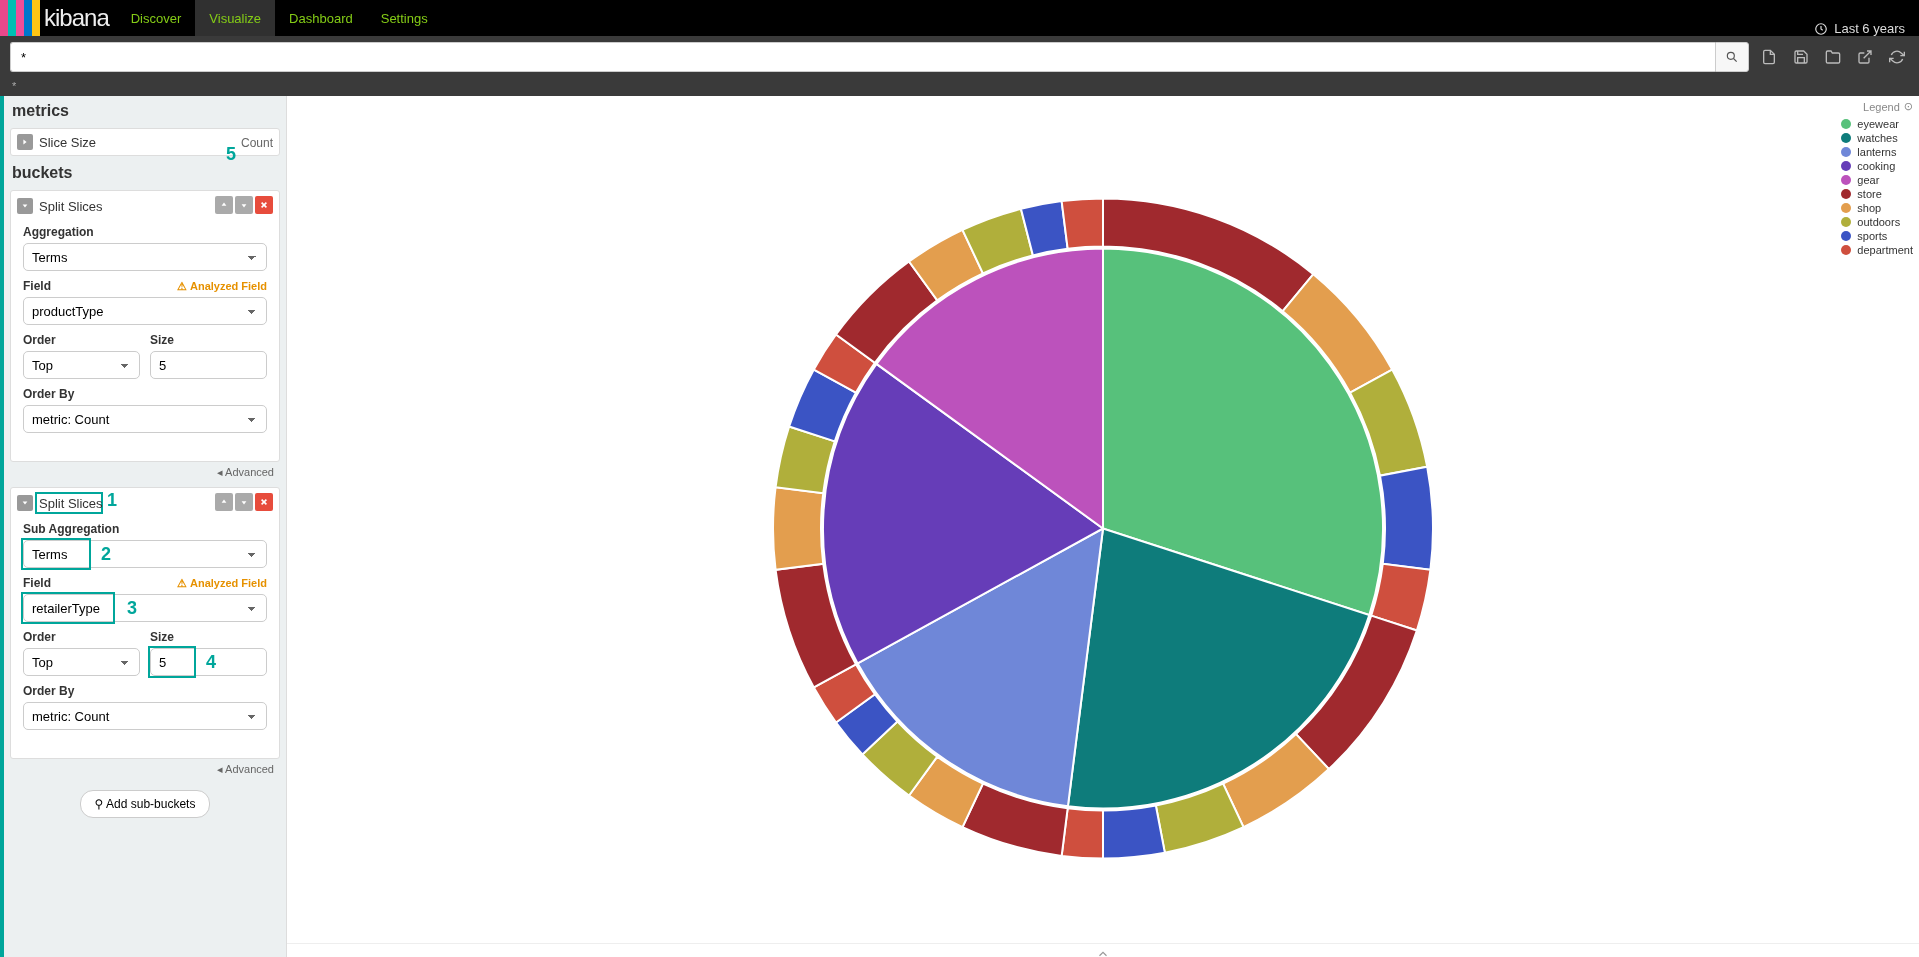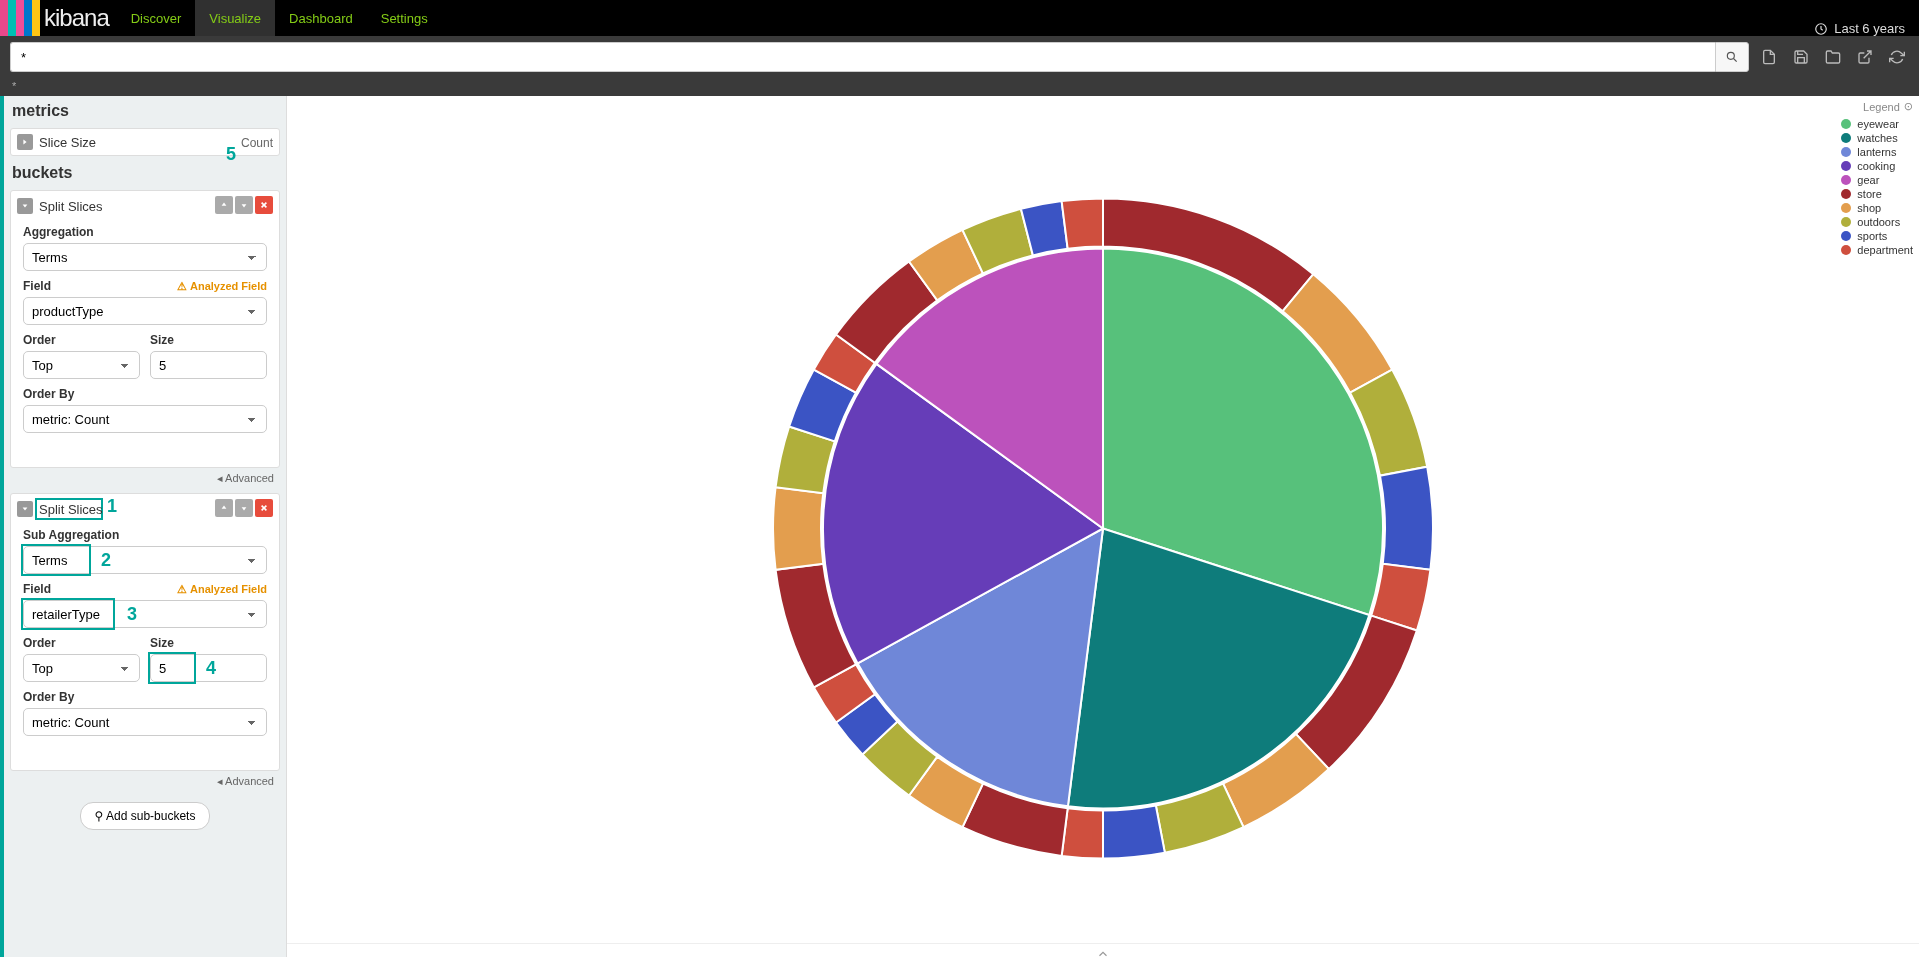--- a/index.html
+++ b/index.html
@@ -29,21 +29,21 @@
 .side-tabs .tab-spacer{flex:1}
 .play-btn{width:40px;height:36px;display:flex;align-items:center;justify-content:center;cursor:pointer;color:#999}
 .close-tab{width:30px;display:flex;align-items:center;justify-content:center;color:#888;cursor:pointer}
 .section-header{background:#ecf0f1;padding:6px 8px;font-weight:700;font-size:16px}
 .agg-row{background:#fff;border:1px solid #ddd;margin:2px 6px;border-radius:3px}
 .agg-header{display:flex;align-items:flex-end;padding:5px 6px;gap:6px}
 .agg-toggle{width:16px;height:16px;background:#999;border-radius:2px;display:flex;align-items:center;justify-content:center}
 .agg-toggle svg{width:8px;height:8px}
 .agg-title{flex:1;font-size:13px}
 .agg-value{color:#666;font-size:12px}
-.agg-body{padding:6px 12px 26px}
+.agg-body{padding:6px 12px 20px}
 .form-group{margin-bottom:8px}
 .form-label{font-size:12px;font-weight:700;margin-bottom:4px;display:flex;justify-content:space-between;align-items:center}
 .warn{color:#e69100;font-size:11px;display:flex;align-items:center;gap:3px}
 .form-control{width:100%;height:28px;border:1px solid #ccc;border-radius:5px;padding:0 8px;font-size:13px;background:#fff}
 .form-row{display:flex;gap:10px}
 .form-row .form-group{flex:1}
 .agg-controls{display:flex;gap:2px}
 .ctrl-btn{width:18px;height:18px;border-radius:2px;display:flex;align-items:center;justify-content:center;cursor:pointer}
 .ctrl-gray{background:#aaa}
 .ctrl-red{background:#e74c3c}

